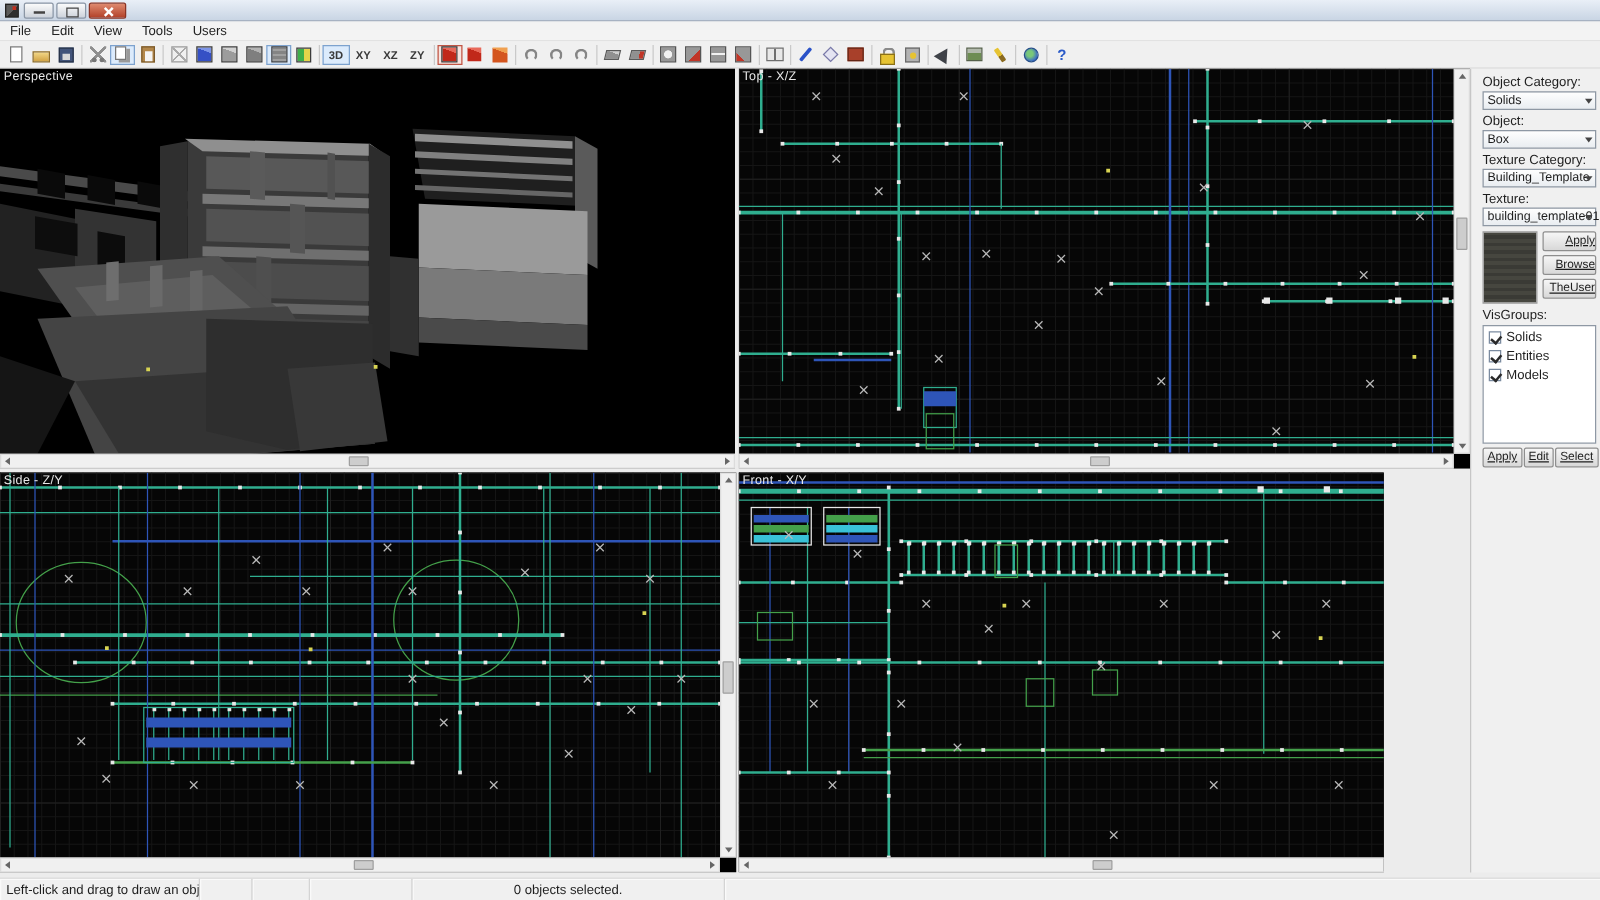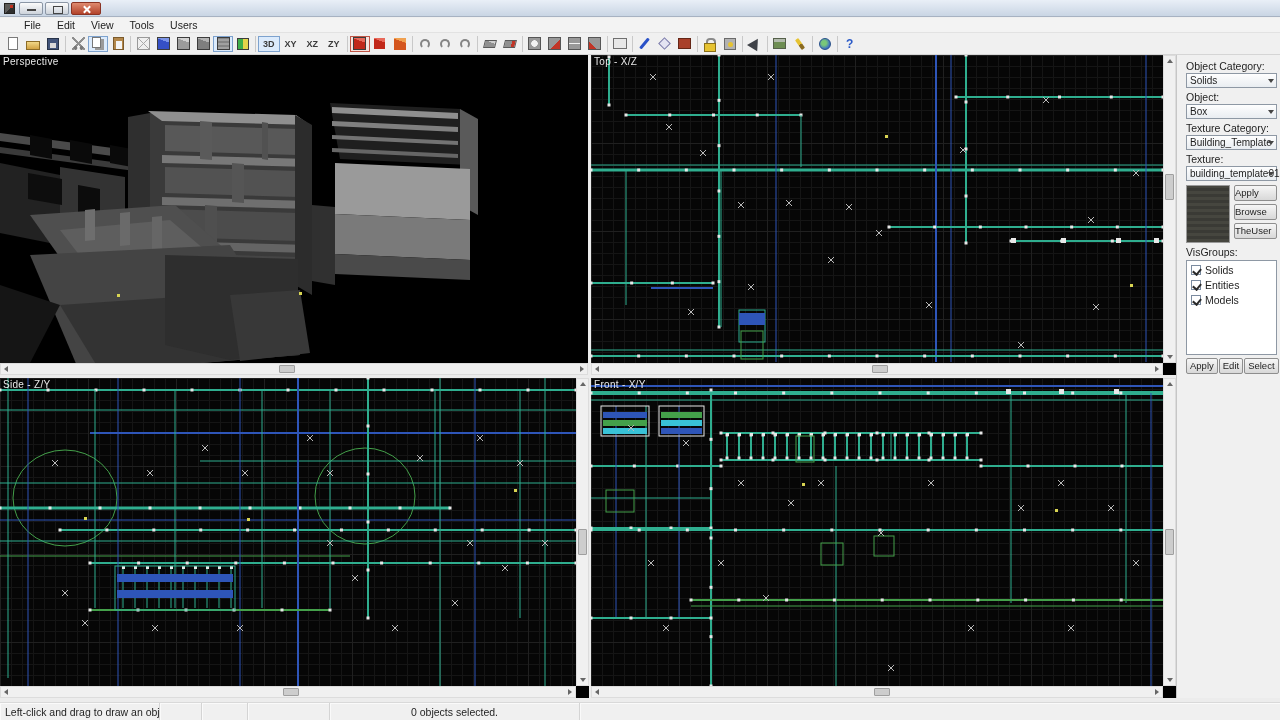--- a/index.html
+++ b/index.html
@@ -18,21 +18,21 @@
   .winbtns{display:flex;gap:2px;margin-right:2px;}
   .wbtn{width:24px;height:13px;border:1px solid #8b96a5;border-radius:2px;
     background:linear-gradient(#fbfbfb,#cdd3db);position:relative;}
   .wbtn.close{width:30px;background:linear-gradient(#df8a6f,#b2422a);border-color:#8a3323;}
   .wbtn.min::after{content:"";position:absolute;left:7px;bottom:3px;width:9px;height:2px;background:#444;}
   .wbtn.max::after{content:"";position:absolute;left:7px;top:3px;width:8px;height:6px;border:1px solid #444;}
   .wbtn.close::before,.wbtn.close::after{content:"";position:absolute;left:14px;top:2px;width:2px;height:9px;background:#fff;}
   .wbtn.close::before{transform:rotate(45deg);}  .wbtn.close::after{transform:rotate(-45deg);}
   
   .menubar{position:absolute;left:0;top:18px;width:1280px;height:15px;background:#f3f3f3;
-    display:flex;align-items:center;padding-left:16px;border-bottom:1px solid #e2e2e2;}
+    display:flex;align-items:center;padding-left:0;border-bottom:1px solid #e2e2e2;}
   .menu-item{font-size:10.5px;color:#222;padding:1px 8px;}
   
   .toolbar{position:absolute;left:0;top:33px;width:1280px;height:22px;background:#f0f0f0;
     border-bottom:1px solid #d5d5d5;display:flex;align-items:center;padding-left:3px;}
   .tb{width:20px;height:16px;display:flex;align-items:center;justify-content:center;
       border:1px solid transparent;position:relative;flex:none;}
   .tb.pressed{border:1px solid #7da2ce;background:#dcebfc;}
   .tb.pressed-red{border:1px solid #c05545;background:#f6e3de;}
   .sep{width:1px;height:16px;background:#c9c9c9;margin:0 2px;flex:none;}
   .tbt{font-size:9px;font-weight:bold;color:#3a3a3a;width:auto;padding:0 4px;}
@@ -109,21 +109,21 @@
   .sb-label{margin:3px 0 1px 0;}
   .combo{height:15px;border:1px solid #8e98a4;background:linear-gradient(#fefefe,#e9edf1);
     display:flex;align-items:center;font-size:10px;padding-left:3px;position:relative;}
   .combo .arrow{position:absolute;right:2px;top:5px;width:0;height:0;
     border-left:3.5px solid transparent;border-right:3.5px solid transparent;border-top:4px solid #444;}
   .texrow{display:flex;margin-top:4px;}
   .texpreview{width:48px;height:58px;border:1px solid #9a9a9a;
     background:repeating-linear-gradient(0deg,#46463f 0 3px,#3a3a35 3px 6px);}
   .texbtns{display:flex;flex-direction:column;gap:3px;margin-left:4px;}
   .btn{border:1px solid #8e8e8e;border-radius:2px;background:linear-gradient(#f6f6f6,#d8d8d8);
-    font-size:9.5px;color:#1e1e1e;text-align:left;height:16px;line-height:14px;width:43px;}
+    font-size:9.5px;color:#1e1e1e;text-align:right;height:16px;line-height:14px;width:43px;text-decoration:underline;}
   .visbox{margin-top:2px;height:95px;background:#fff;border:1px solid #8e98a4;padding:3px 2px;}
   .visitem{display:flex;align-items:center;margin-bottom:3px;}
   .chk{width:10px;height:10px;border:1px solid #7b8ba0;background:#fff;margin:0 4px 0 2px;position:relative;}
   .chk.on::after{content:"";position:absolute;left:2px;top:1px;width:4px;height:6px;
     border:solid #2a2a2a;border-width:0 2px 2px 0;transform:rotate(40deg);}
   .visbtns{display:flex;gap:1px;margin-top:3px;}
   .btn.small{width:auto;padding:0 3px;flex:1;}
   
   .statusframe{position:absolute;left:0;top:698px;width:1280px;height:4px;background:#ececec;}
   .statusbar{position:absolute;left:0;top:702px;width:1280px;height:18px;background:#f0f0f0;
@@ -649,21 +649,21 @@
         <div class="sb-thumb" style="left:1px;top:150px;width:9px;height:26px;"></div>
         <span class="sb-arr arr-d" style="left:3px;bottom:3px;"></span>
       </div>
       <div class="sb" style="left:0;top:308px;width:576px;height:12px;">
         <span class="sb-arr arr-l" style="left:3px;top:2px;"></span>
         <div class="sb-thumb" style="left:282px;top:1px;width:16px;height:8px;"></div>
         <span class="sb-arr arr-r" style="right:3px;top:2px;"></span>
       </div>
     </div>
 
-    <div class="vp" style="left:591px;top:323px;width:585px;height:320px;">
+    <div class="vp" style="left:591px;top:323px;width:516px;height:320px;">
       <span class="vp-label">Front - X/Y</span>
       <svg class="vp-canvas grid-bg" width="572" height="308">
           <line x1="0" y1="8" x2="578" y2="8" stroke="#2e55b8" stroke-width="2"></line>
           <line x1="0" y1="15" x2="578" y2="15" stroke="#2fae8f" stroke-width="4"></line>
           <rect x="-1.5" y="13.5" width="3" height="3" fill="#e8e8e8"></rect>
           <rect x="46.666666666666664" y="13.5" width="3" height="3" fill="#e8e8e8"></rect>
           <rect x="94.83333333333333" y="13.5" width="3" height="3" fill="#e8e8e8"></rect>
           <rect x="143" y="13.5" width="3" height="3" fill="#e8e8e8"></rect>
           <rect x="191.16666666666666" y="13.5" width="3" height="3" fill="#e8e8e8"></rect>
           <rect x="239.33333333333334" y="13.5" width="3" height="3" fill="#e8e8e8"></rect>

